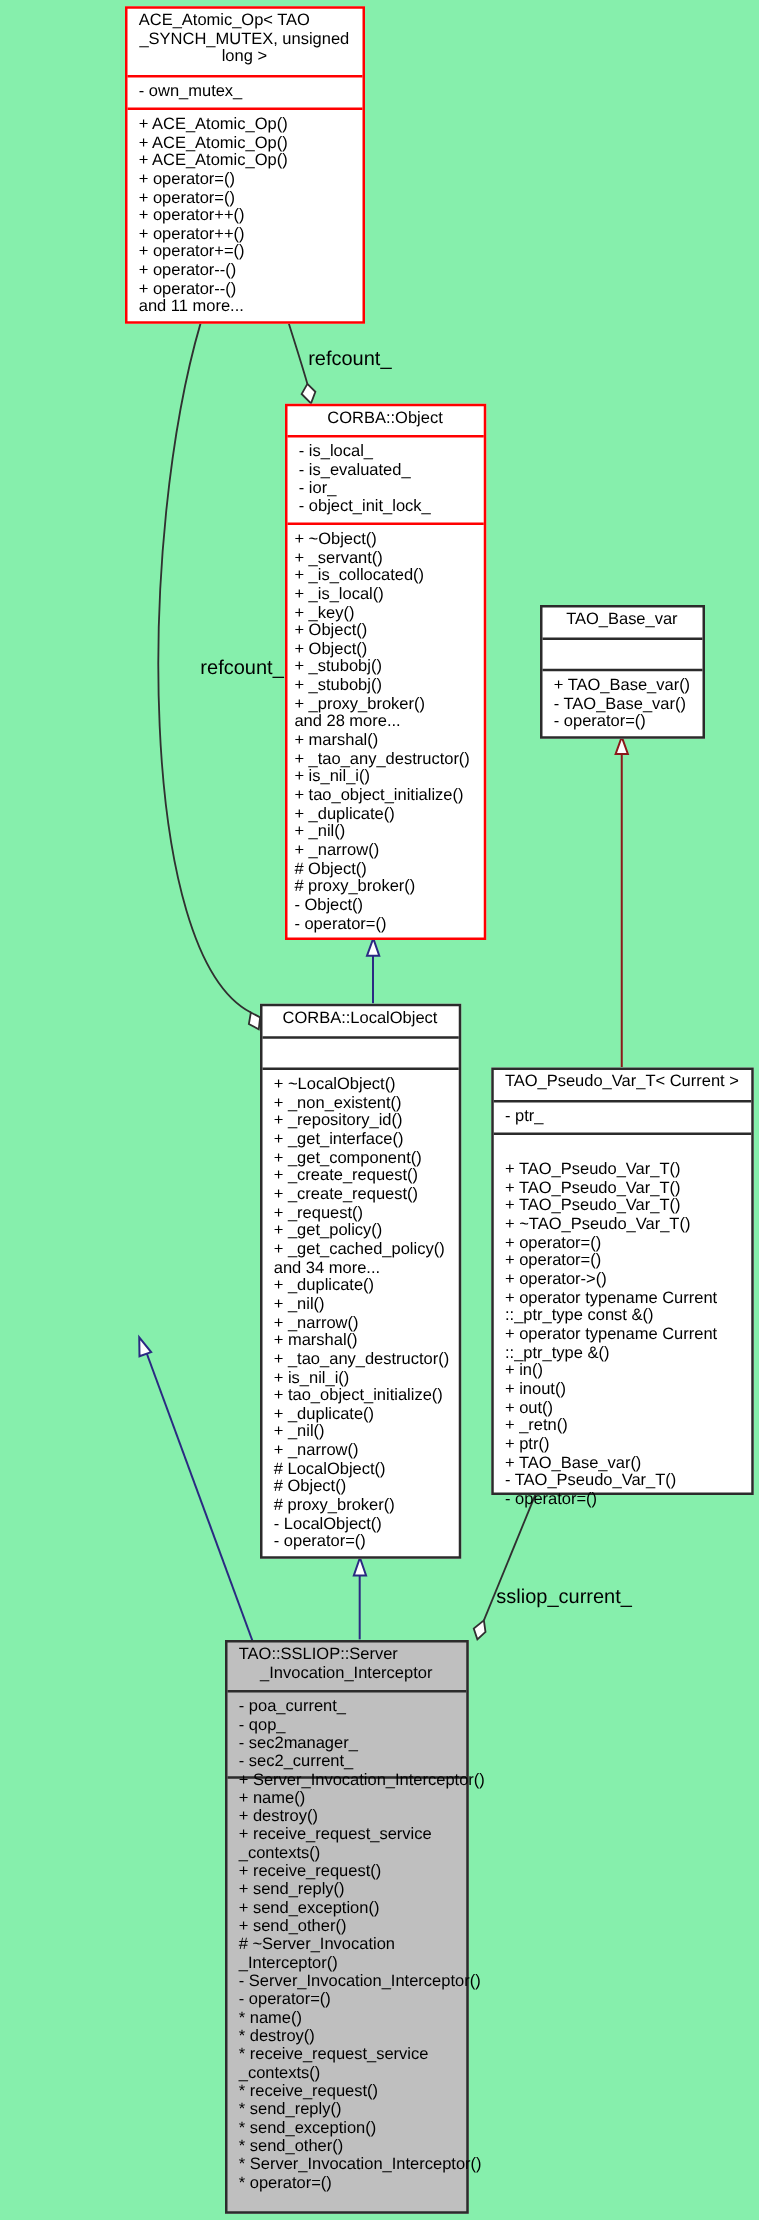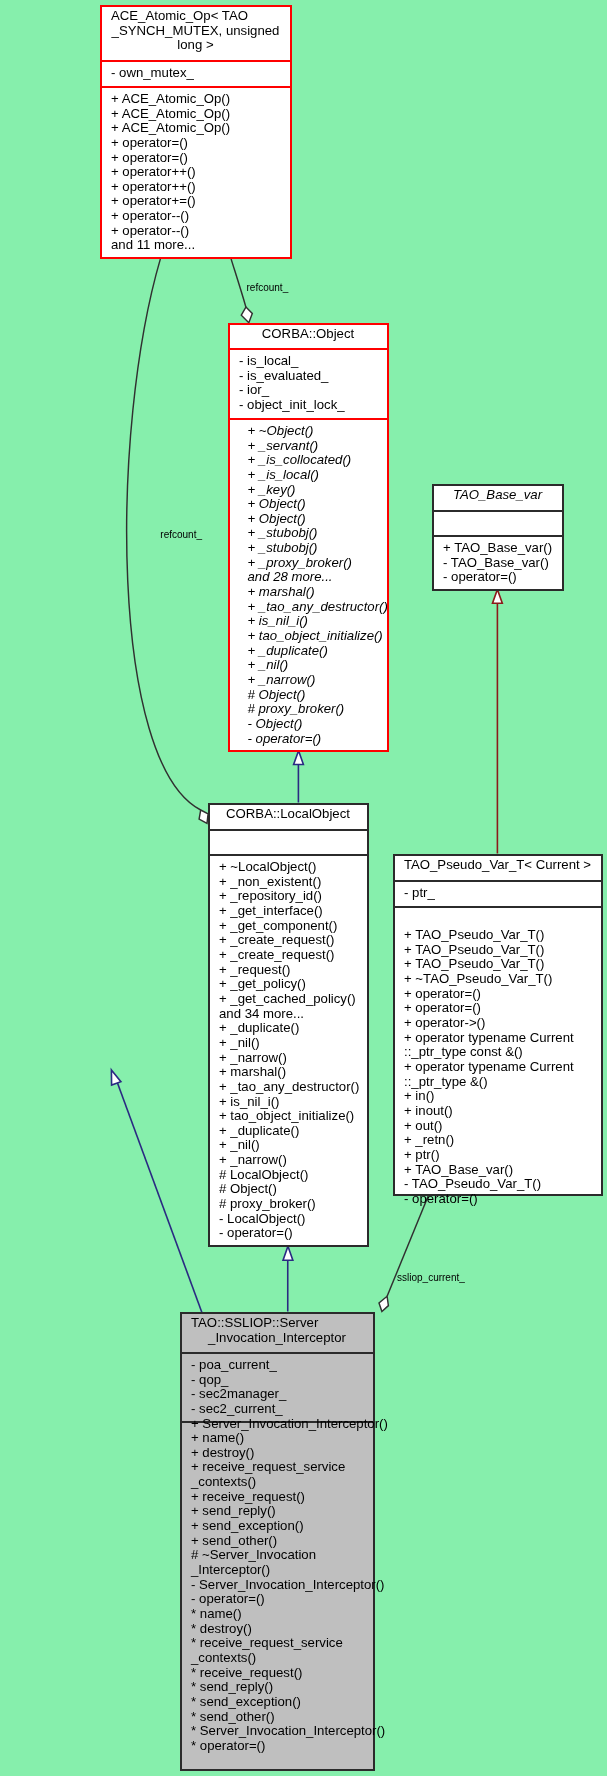--- a/index.html
+++ b/index.html
@@ -16,21 +16,21 @@
   .tl{white-space:pre;line-height:14.67px;height:14.67px;text-align:center;}
   .tl-left{text-align:left;padding-left:9.5px;}
   .n-red{border-color:#ff0000;background:#fff;}
   .n-red .divider{background:#ff0000;}
   .n-dark{border-color:#2b2b2b;background:#fff;}
   .n-dark .divider{background:#2b2b2b;}
   .n-gray{border-color:#c8c8c8;background:#fff;}
   .n-gray .divider{background:#c8c8c8;}
   .n-grayfill{border-color:#2b2b2b;background:#bfbfbf;}
   .n-grayfill .divider{background:#2b2b2b;}
-  .edge-label{position:absolute;white-space:pre;font-size:10px;line-height:15px;color:#000;}
+  .edge-label{position:absolute;white-space:pre;font-size:16px;line-height:15px;color:#000;}
 </style>
 </head>
 <body>
 
 <div id="canvas">
 <svg id="edges" viewBox="0 0 607 1776">
   <g>
     <path fill="none" stroke="#303030" stroke-width="1.45" d="M231,258.6 C234.5,270 241,290 245.9,307.1"></path>
     <polygon fill="#ffffff" stroke="#303030" stroke-width="1.45" points="245.9,307.1 252.3,313.4 248.8,322.7 241.3,315.2"></polygon>
   </g>
@@ -89,21 +89,21 @@
   <div class="divider" style="top:93.4px;height:2px;"></div>
   <div class="sec title-sec" style="top:2.6px;">
     <div class="tl">CORBA::Object</div>
   </div>
   <div class="sec attr-sec" style="top:29.5px;padding-left:9.5px;">
     <div class="r">- is_local_</div>
     <div class="r">- is_evaluated_</div>
     <div class="r">- ior_</div>
     <div class="r">- object_init_lock_</div>
   </div>
-  <div class="sec meth-sec" style="top:99.4px;padding-left:18px;font-style:italic;">
+  <div class="sec meth-sec" style="top:99.4px;padding-left:6px;">
     <div class="r">+ ~Object()</div>
     <div class="r">+ _servant()</div>
     <div class="r">+ _is_collocated()</div>
     <div class="r">+ _is_local()</div>
     <div class="r">+ _key()</div>
     <div class="r">+ Object()</div>
     <div class="r">+ Object()</div>
     <div class="r">+ _stubobj()</div>
     <div class="r">+ _stubobj()</div>
     <div class="r">+ _proxy_broker()</div>
@@ -154,21 +154,21 @@
     <div class="r"># LocalObject()</div>
     <div class="r"># Object()</div>
     <div class="r"># proxy_broker()</div>
     <div class="r">- LocalObject()</div>
     <div class="r">- operator=()</div>
   </div>
 </div>
 <div class="node n-dark" style="left:431.5px;top:483.5px;width:132px;height:107px;border-width:2px;">
   <div class="divider" style="top:24.5px;height:2px;"></div>
   <div class="divider" style="top:49.5px;height:2px;"></div>
-  <div class="sec title-sec" style="top:2.6px;font-style:italic;">
+  <div class="sec title-sec" style="top:2.6px;">
     <div class="tl">TAO_Base_var</div>
   </div>
   <div class="sec attr-sec" style="top:30.5px;padding-left:9.5px;">
   </div>
   <div class="sec meth-sec" style="top:55.5px;padding-left:9.5px;">
     <div class="r">+ TAO_Base_var()</div>
     <div class="r">- TAO_Base_var()</div>
     <div class="r">- operator=()</div>
   </div>
 </div>

